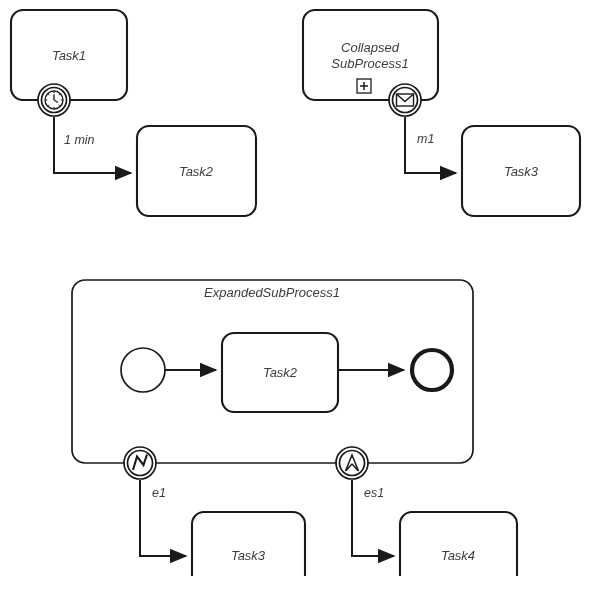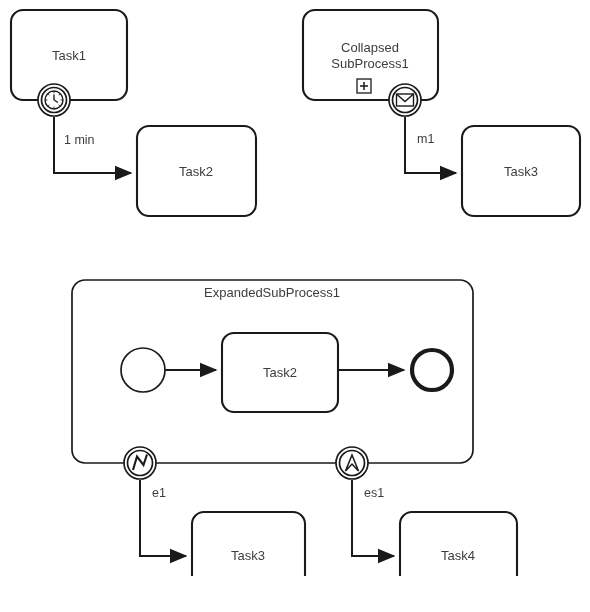--- a/index.html
+++ b/index.html
@@ -9,20 +9,21 @@
   }
   body {
     font-family: "Liberation Sans", sans-serif;
   }
   #canvas {
     position: relative;
     width: 590px;
     height: 576px;
     background: #ffffff;
     overflow: hidden;
+    font-style: italic;
   }
   #bpmn-svg {
     position: absolute;
     top: 0;
     left: 0;
     width: 590px;
     height: 612px;
   }
   .task-rect {
     stroke: #1a1a1a;

